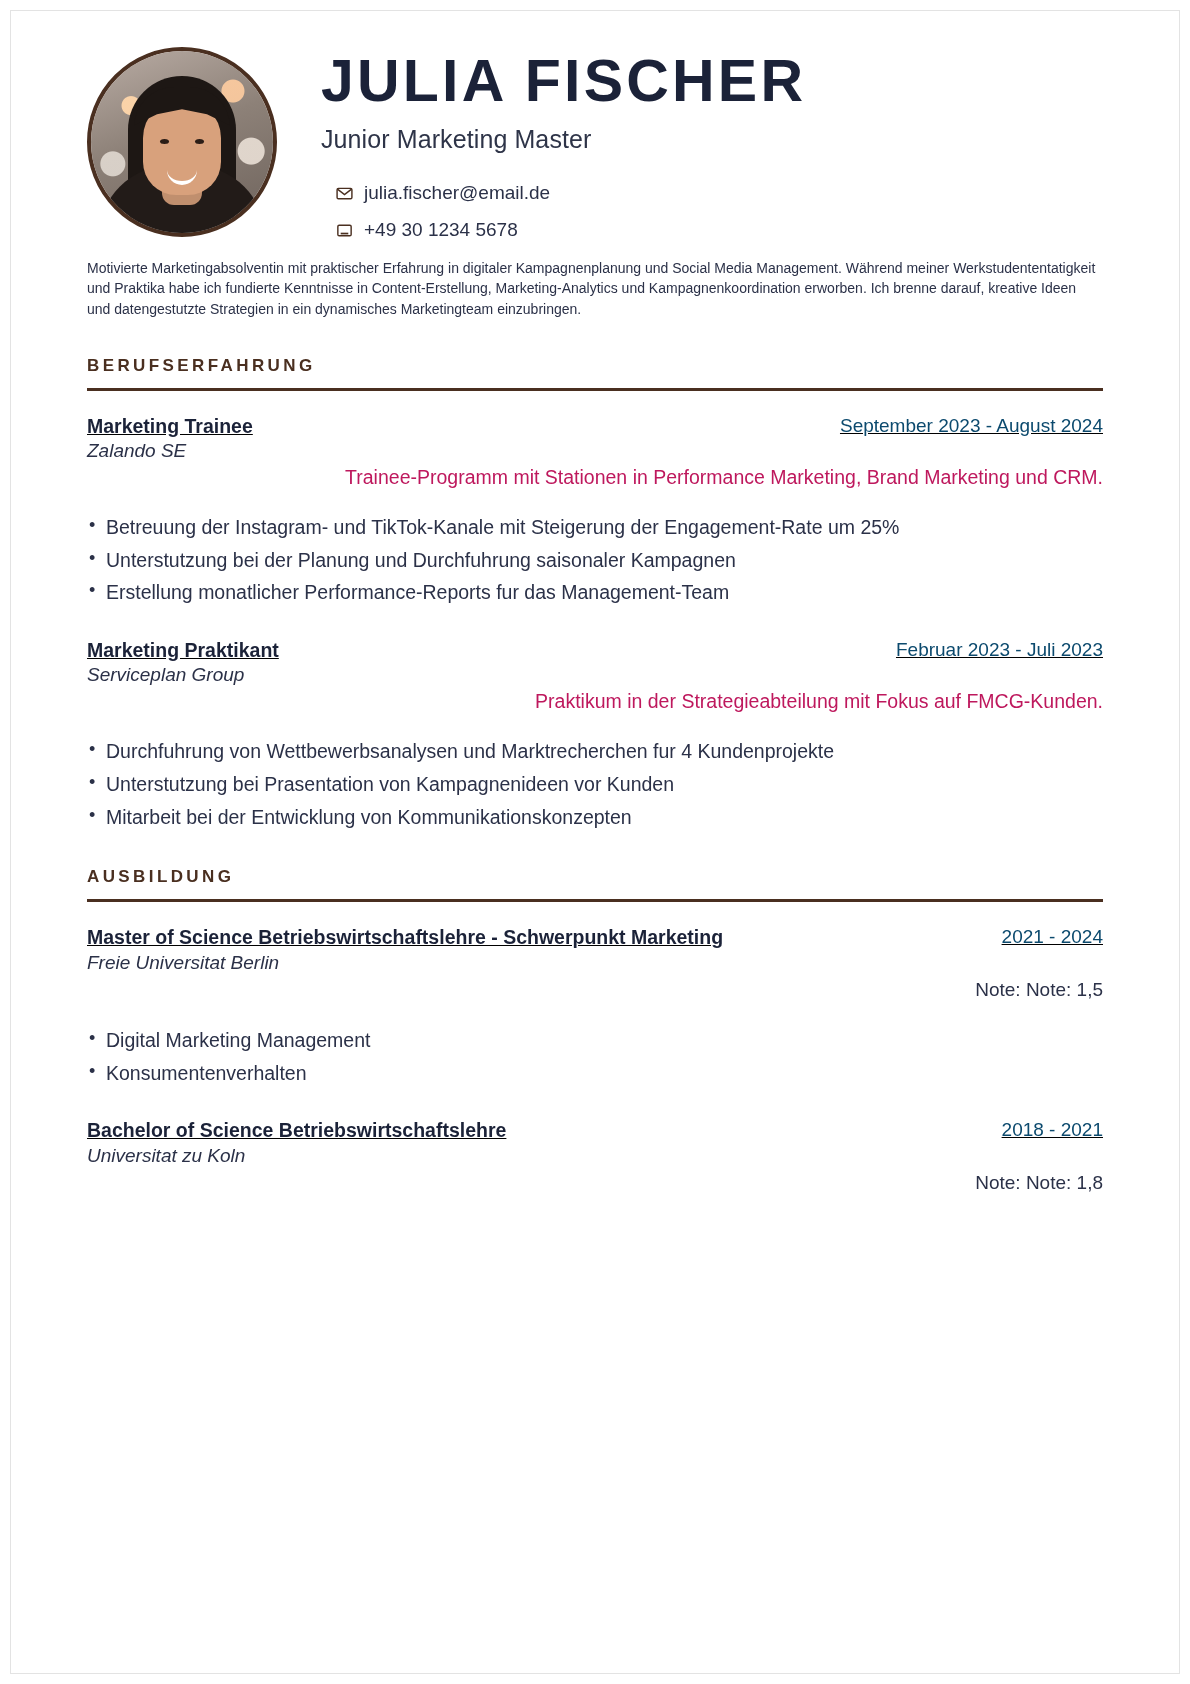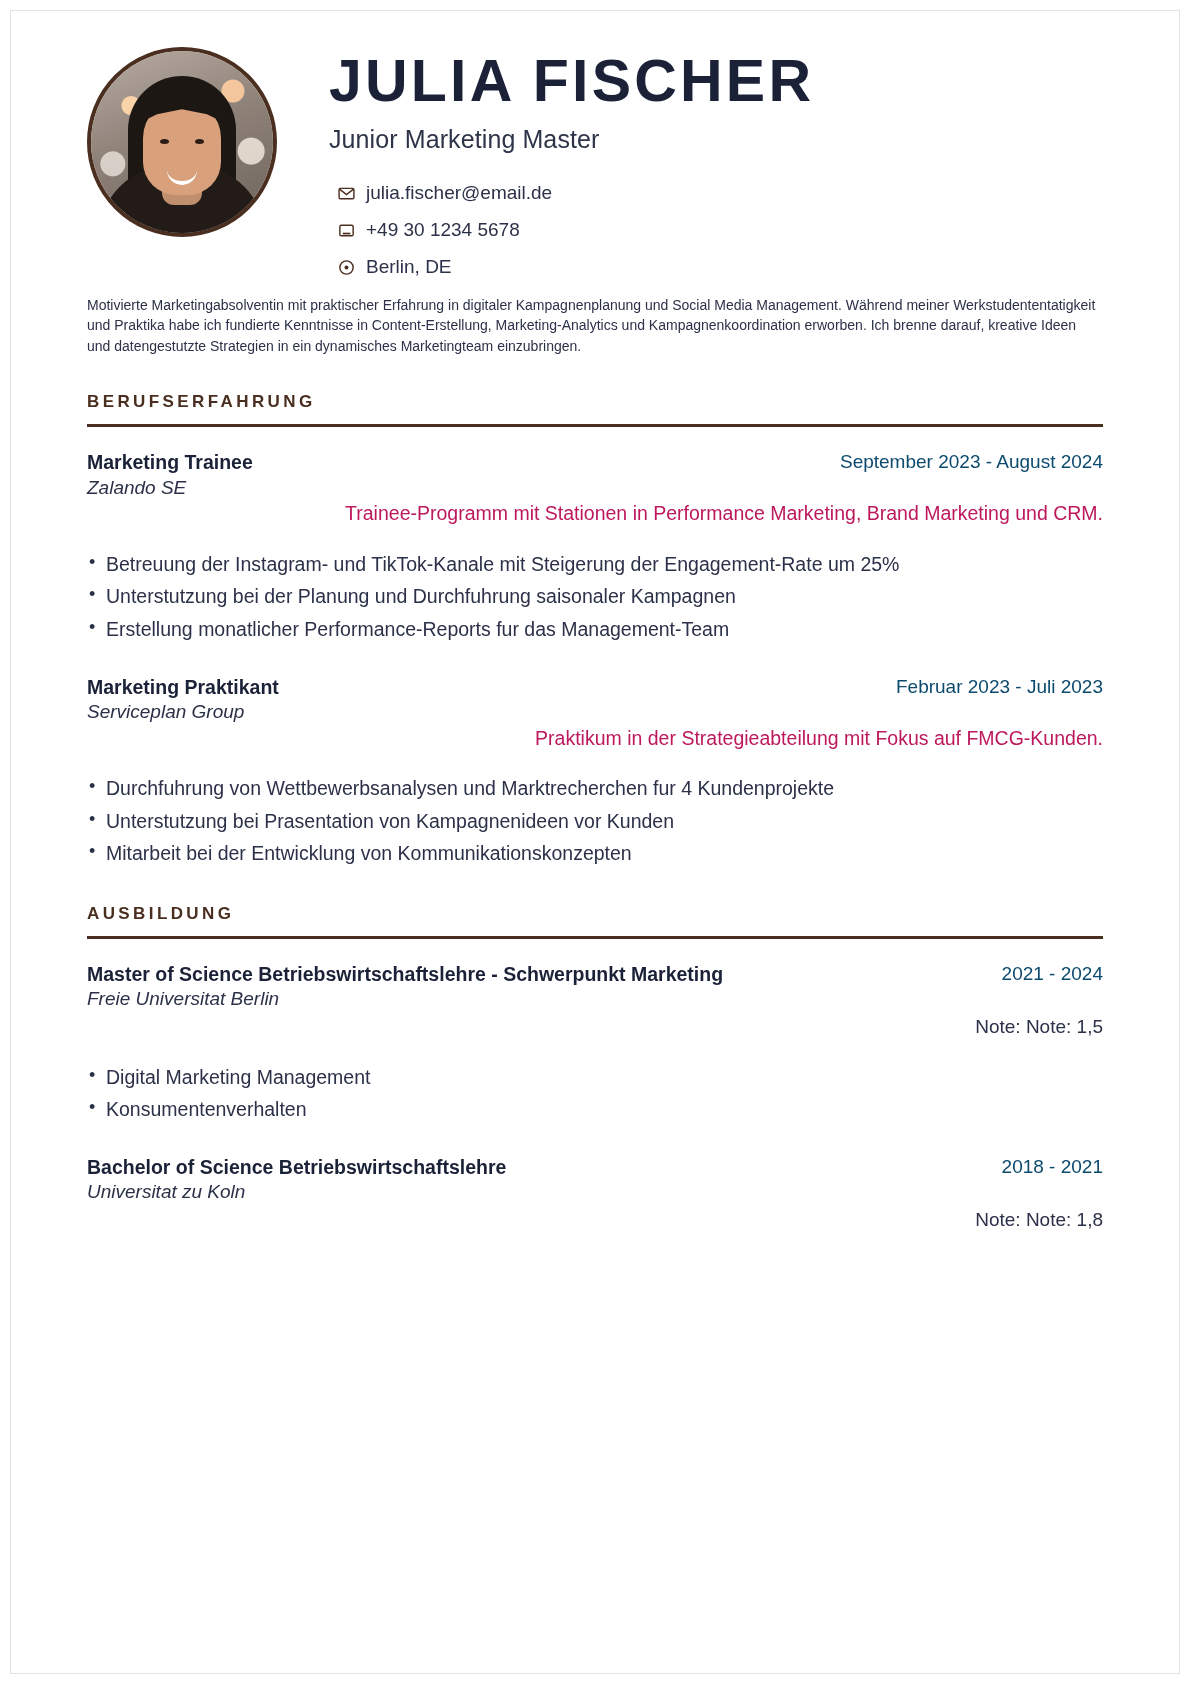--- a/index.html
+++ b/index.html
@@ -29,21 +29,21 @@
     background: #ffffff;
     border: 1px solid #e3e3e3;
     box-sizing: border-box;
     padding: 30px 76px 40px 76px;
   }
 
   
   .header {
     display: flex;
     align-items: flex-start;
-    gap: 8px;
+    gap: 0;
     padding-top: 4px;
   }
   .photo-wrap {
     flex: 0 0 auto;
     width: 198px;
     padding-top: 2px;
   }
   .photo {
     width: 190px;
     height: 190px;
@@ -140,21 +140,21 @@
     white-space: nowrap;
   }
   .job-title {
     font-size: 25px;
     color: #2e3448;
     font-weight: 400;
     margin: 0 0 28px 0;
     letter-spacing: 0.1px;
   }
   .contact-list {
-    margin: 8px;
+    margin: 14px;
     padding: 0;
     list-style: none;
     text-align: right;
   }
   .contact-item {
     display: flex;
     align-items: center;
     gap: 10px;
     font-size: 19px;
     color: #2b3148;
@@ -198,20 +198,21 @@
     margin-bottom: 22px;
   }
 
   .entry { margin-bottom: 30px; }
   .entry:last-child { margin-bottom: 0; }
   .entry-head {
     display: flex;
     align-items: flex-start;
     justify-content: space-between;
     gap: 24px;
+    text-decoration: underline;
   }
   .entry-role {
     font-size: 19.5px;
     font-weight: 700;
     color: #1b2238;
     line-height: 1.35;
     max-width: 640px;
   }
   .entry-date {
     font-size: 19px;
@@ -300,29 +301,20 @@
           </li>
           <li class="contact-item">
             <span class="ic">
               <svg width="19" height="19" viewBox="0 0 20 20" fill="none" stroke="currentColor" stroke-width="1.5">
                 <rect x="3" y="4.4" width="14" height="11.2" rx="1.4"></rect>
                 <path d="M6 13.2 H14" stroke-width="1.8"></path>
               </svg>
             </span>
             <span>+49 30 1234 5678</span>
           </li>
-          <li class="contact-item">
-            <span class="ic">
-              <svg width="19" height="19" viewBox="0 0 20 20" fill="none" stroke="currentColor" stroke-width="1.5">
-                <circle cx="10" cy="10" r="7"></circle>
-                <circle cx="10" cy="10" r="2.1" fill="currentColor" stroke="none"></circle>
-              </svg>
-            </span>
-            <span>Berlin, DE</span>
-          </li>
         </ul>
       </div>
     </div>
 
     <p class="summary">Motivierte Marketingabsolventin mit praktischer Erfahrung in digitaler Kampagnenplanung und Social Media Management. Während meiner Werkstudententatigkeit und Praktika habe ich fundierte Kenntnisse in Content-Erstellung, Marketing-Analytics und Kampagnenkoordination erworben. Ich brenne darauf, kreative Ideen und datengestutzte Strategien in ein dynamisches Marketingteam einzubringen.</p>
 
     <div class="section">
       <h2 class="section-title">BERUFSERFAHRUNG</h2>
       <div class="section-rule"></div>
 

